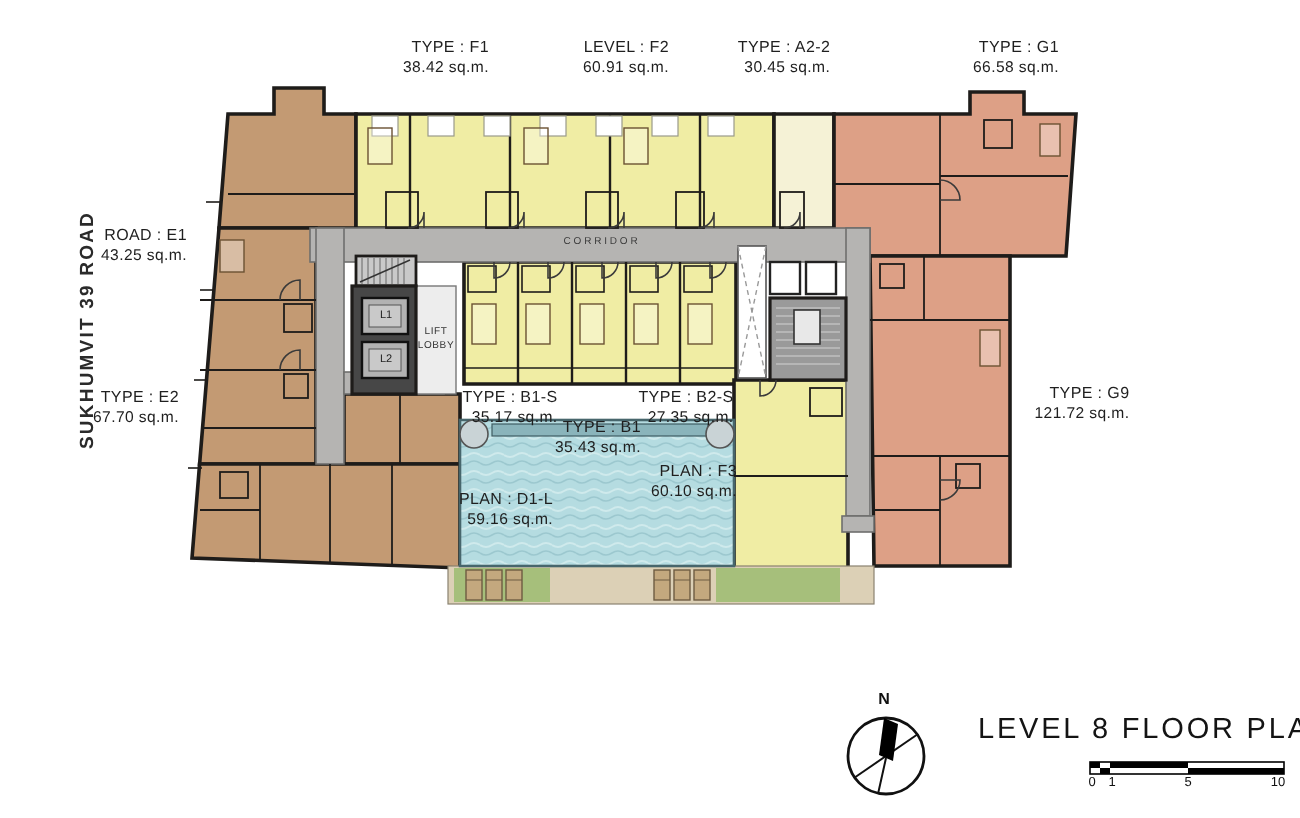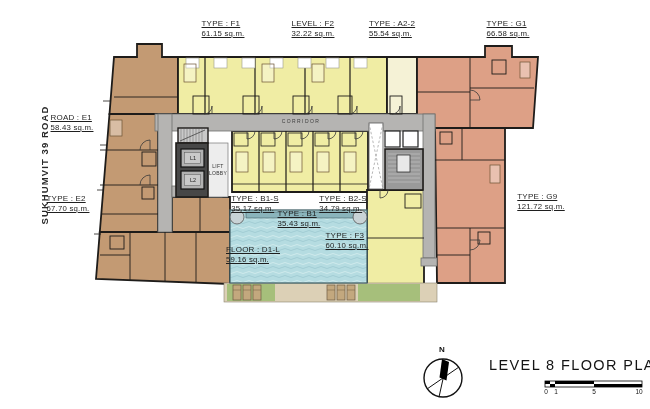--- a/index.html
+++ b/index.html
@@ -1,20 +1,20 @@
 <!DOCTYPE html>
 <html style="--page-bg: #ffffff; --unit-brown: #c39a73; --unit-yellow: #f0eda4; --unit-cream: #f5f2d6; --unit-salmon: #dda086; --corridor-gray: #b5b4b2; --core-dark: #474747; --stair-gray: #c9c9c9; --stair-gray-dark: #9a9a9a; --lift-gray: #b2b2b2; --lobby-gray: #ededed; --pool-blue: #b5dce1; --pool-edge: #8ab4bb; --deck-tan: #dcd0b6; --deck-green: #a6bf7b; --lounger-tan: #c3a87e; --wall-dark: #1e1c1a; --text-dark: #1f1f1f;"><head>
 <meta charset="utf-8">
 <style>
   html,body{margin:0;padding:0;background:#fff;}
   #page{position:relative;width:650px;height:409px;background:var(--page-bg,#ffffff);
         font-family:"Liberation Sans",sans-serif;overflow:hidden;}
   #plan-svg{position:absolute;left:0;top:0;}
-  .lbl{position:absolute;transform:translateX(-50%);text-align:left;white-space:nowrap;
-       color:var(--text-dark,#1f1f1f);font-size:8px;line-height:9.5px;letter-spacing:.2px;text-decoration:underline;}
+  .lbl{position:absolute;transform:translateX(-50%);text-align:right;white-space:nowrap;
+       color:var(--text-dark,#1f1f1f);font-size:8px;line-height:9.5px;letter-spacing:.2px;}
   .lbl .area{font-size:7.8px;}
   #road-label{position:absolute;left:44px;top:165px;transform:translate(-50%,-50%) rotate(-90deg);
        white-space:nowrap;font-size:9.5px;font-weight:bold;letter-spacing:1.1px;color:#2a2a2a;}
   #corridor-label{position:absolute;left:301px;top:118px;transform:translateX(-50%);
        font-size:5px;letter-spacing:1.4px;color:#3d3d3d;}
   #lift-lobby-label{position:absolute;left:218px;top:163px;transform:translateX(-50%);
        text-align:center;font-size:5px;line-height:7px;letter-spacing:.3px;color:#333;}
   .lift-tag{position:absolute;transform:translate(-50%,-50%);font-size:5.5px;color:#222;}
   #plan-title{position:absolute;left:489px;top:357px;font-size:14.5px;letter-spacing:1.4px;
        color:#141414;white-space:nowrap;}
@@ -269,64 +269,64 @@
       <rect x="555" y="381" width="39" height="3" fill="#000"></rect>
       <rect x="550" y="384" width="5" height="3" fill="#000"></rect>
       <rect x="594" y="384" width="48" height="3" fill="#000"></rect>
     </g>
   </svg>
 
   <div id="road-label">SUKHUMVIT 39 ROAD</div>
 
   <div class="lbl" style="left:223px;top:19px">
       <div>TYPE : F1</div>
-      <div class="area">61.15 sq.m.</div>
+      <div class="area">38.42 sq.m.</div>
     </div>
   <div class="lbl" style="left:313px;top:19px">
       <div>LEVEL : F2</div>
-      <div class="area">32.22 sq.m.</div>
+      <div class="area">60.91 sq.m.</div>
     </div>
   <div class="lbl" style="left:392px;top:19px">
       <div>TYPE : A2-2</div>
-      <div class="area">55.54 sq.m.</div>
+      <div class="area">30.45 sq.m.</div>
     </div>
   <div class="lbl" style="left:508px;top:19px">
       <div>TYPE : G1</div>
       <div class="area">66.58 sq.m.</div>
     </div>
   <div class="lbl" style="left:72px;top:113px">
       <div>ROAD : E1</div>
-      <div class="area">58.43 sq.m.</div>
+      <div class="area">43.25 sq.m.</div>
     </div>
   <div class="lbl" style="left:68px;top:194px">
       <div>TYPE : E2</div>
       <div class="area">67.70 sq.m.</div>
     </div>
   <div class="lbl" style="left:541px;top:192px">
       <div>TYPE : G9</div>
       <div class="area">121.72 sq.m.</div>
     </div>
   <div class="lbl" style="left:255px;top:194px">
       <div>TYPE : B1-S</div>
       <div class="area">35.17 sq.m.</div>
     </div>
   <div class="lbl" style="left:299px;top:209px">
       <div>TYPE : B1</div>
       <div class="area">35.43 sq.m.</div>
     </div>
   <div class="lbl" style="left:343px;top:194px">
       <div>TYPE : B2-S</div>
-      <div class="area">34.79 sq.m.</div>
+      <div class="area">27.35 sq.m.</div>
     </div>
   <div class="lbl" style="left:347px;top:231px">
-      <div>TYPE : F3</div>
+      <div>PLAN : F3</div>
       <div class="area">60.10 sq.m.</div>
     </div>
   <div class="lbl" style="left:253px;top:245px">
-      <div>FLOOR : D1-L</div>
+      <div>PLAN : D1-L</div>
       <div class="area">59.16 sq.m.</div>
     </div>
 
   <div id="corridor-label">CORRIDOR</div>
 
   <div id="lift-lobby-label">
     <div>LIFT</div>
     <div>LOBBY</div>
   </div>
   <div class="lift-tag" style="left:193px;top:158px">L1</div>

